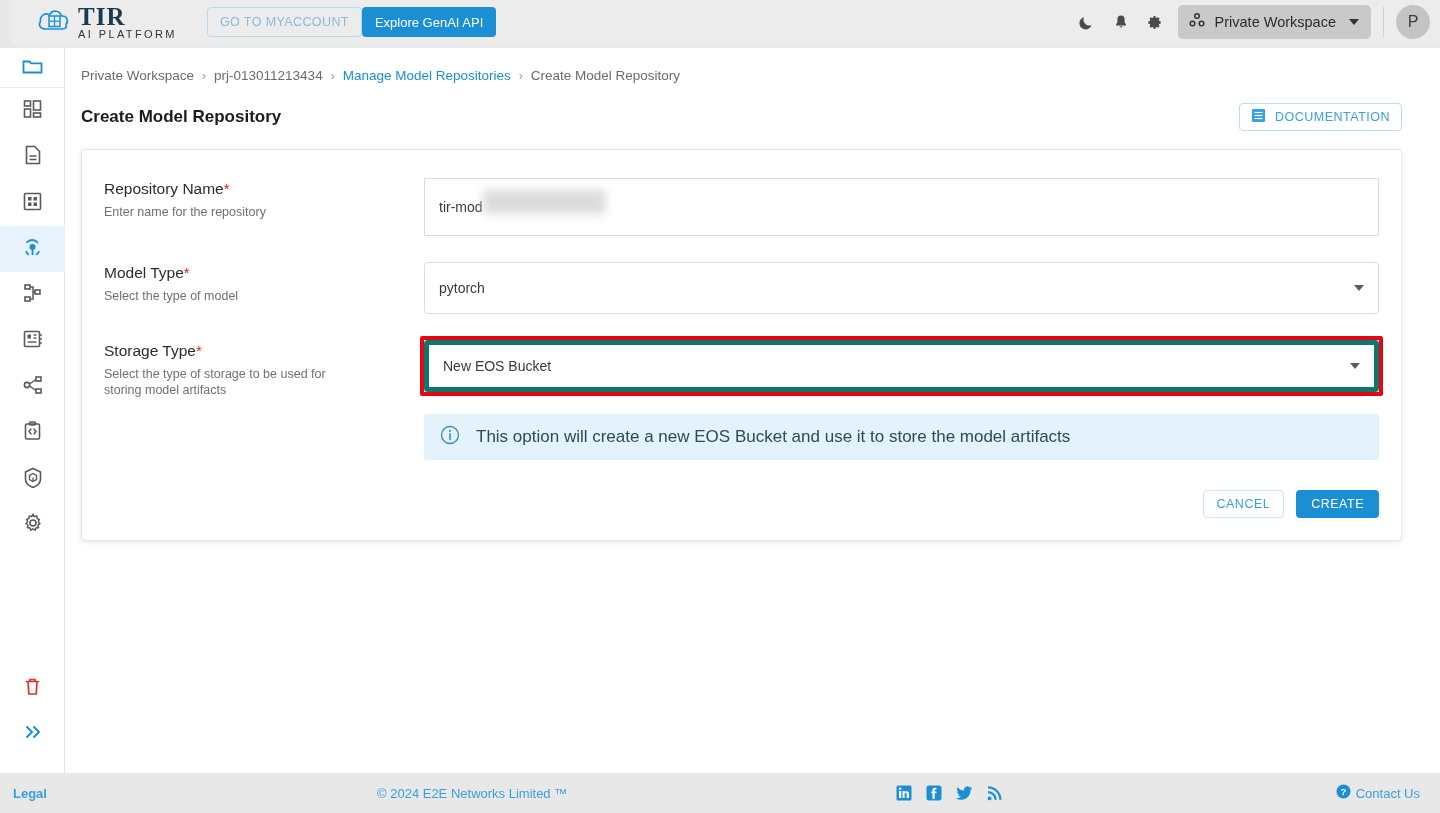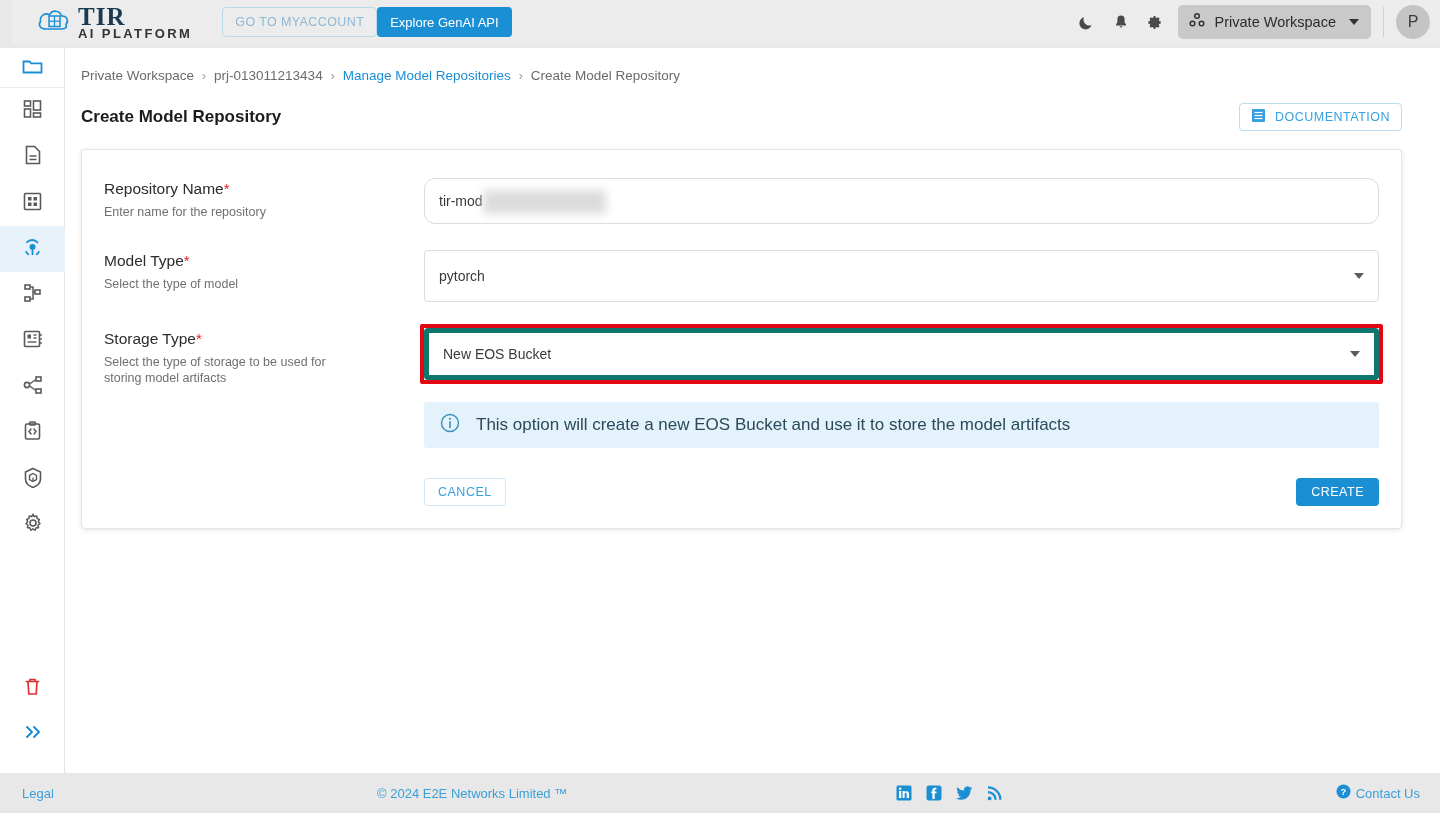--- a/index.html
+++ b/index.html
@@ -22,21 +22,21 @@
     margin-left: 24px;
   }
   .brand-logo { width: 40px; height: 34px; position: relative; }
   .brand-text { margin-left: 2px; }
   .brand-tir {
     font-family: "Liberation Serif", serif;
     font-size: 25px; font-weight: bold; color: #1a3a52;
     letter-spacing: 1px; line-height: 24px;
   }
   .brand-sub {
-    font-size: 13px; font-weight: bold; color: #333;
+    font-size: 11px; font-weight: normal; color: #333;
     letter-spacing: 2.4px; line-height: 10px;
   }
   .btn-myaccount {
     margin-left: 30px;
     height: 30px; padding: 0 12px;
     border: 1px solid #b9d9ee; border-radius: 4px;
     background: transparent; color: #8fb8d4;
     font-size: 12.5px; letter-spacing: .4px;
     display: flex; align-items: center;
     font-family: "Liberation Sans", sans-serif;
@@ -146,22 +146,22 @@
   }
   .row { display: flex; align-items: flex-start; margin-bottom: 26px; }
   .row:last-of-type { margin-bottom: 0; }
   .row-label { width: 320px; padding-top: 2px; }
   .lbl-main { font-size: 15.5px; color: #2c2c2c; }
   .lbl-req { color: #e02020; font-size: 15px; }
   .lbl-sub { font-size: 12.5px; color: #707070; margin-top: 6px; line-height: 16px; max-width: 260px; }
   .row-field { flex: 1; position: relative; }
 
   .input-box {
-    height: 46px;
-    border: 1px solid #dcdcdc; border-radius: 11px;
+    height: 58px;
+    border: 1px solid #dcdcdc; border-radius: 1px;
     background: #fff;
     display: flex; align-items: center;
     padding: 0 14px;
     font-size: 14px; color: #3a3a3a;
     cursor: text;
     position: relative;
     overflow: hidden;
   }
   .redact {
     position: absolute; left: 58px; top: 11px;
@@ -197,21 +197,21 @@
   .info-bar {
     margin-top: 22px;
     background: #e3f2fb;
     border-radius: 3px;
     height: 46px;
     display: flex; align-items: center;
     padding: 0 16px; gap: 16px;
   }
   .info-text { font-size: 17px; color: #2c4a5a; }
   .actions {
-    display: flex; justify-content: space-between; gap: 12px;
+    display: flex; justify-content: flex-end; gap: 12px;
     margin-top: 30px;
   }
   .btn-cancel {
     height: 28px; padding: 0 13px;
     border: 1px solid #cfe6f5; border-radius: 4px;
     background: #fff; color: #37a0e0;
     font-size: 12.5px; letter-spacing: .5px; cursor: pointer;
     font-family: "Liberation Sans", sans-serif;
   }
   .btn-create {
@@ -223,21 +223,21 @@
   }
 
   
   .footer {
     position: absolute; left: 0; top: 773px;
     width: 1440px; height: 40px;
     background: #e8e8e8;
     display: flex; align-items: center;
     font-size: 13px; color: #3a9fd8;
   }
-  .f-legal { margin-left: 22px; cursor: pointer; }
+  .f-legal { margin-left: 13px; cursor: pointer; font-weight: bold; }
   .f-copy { position: absolute; left: 377px; }
   .f-social { position: absolute; left: 896px; display: flex; align-items: center; gap: 14px; }
   .f-social span { cursor: pointer; display: flex; }
   .f-contact {
     margin-left: auto; margin-right: 20px;
     display: flex; align-items: center; gap: 5px; cursor: pointer;
   }
 </style>
 </head>
 <body>

